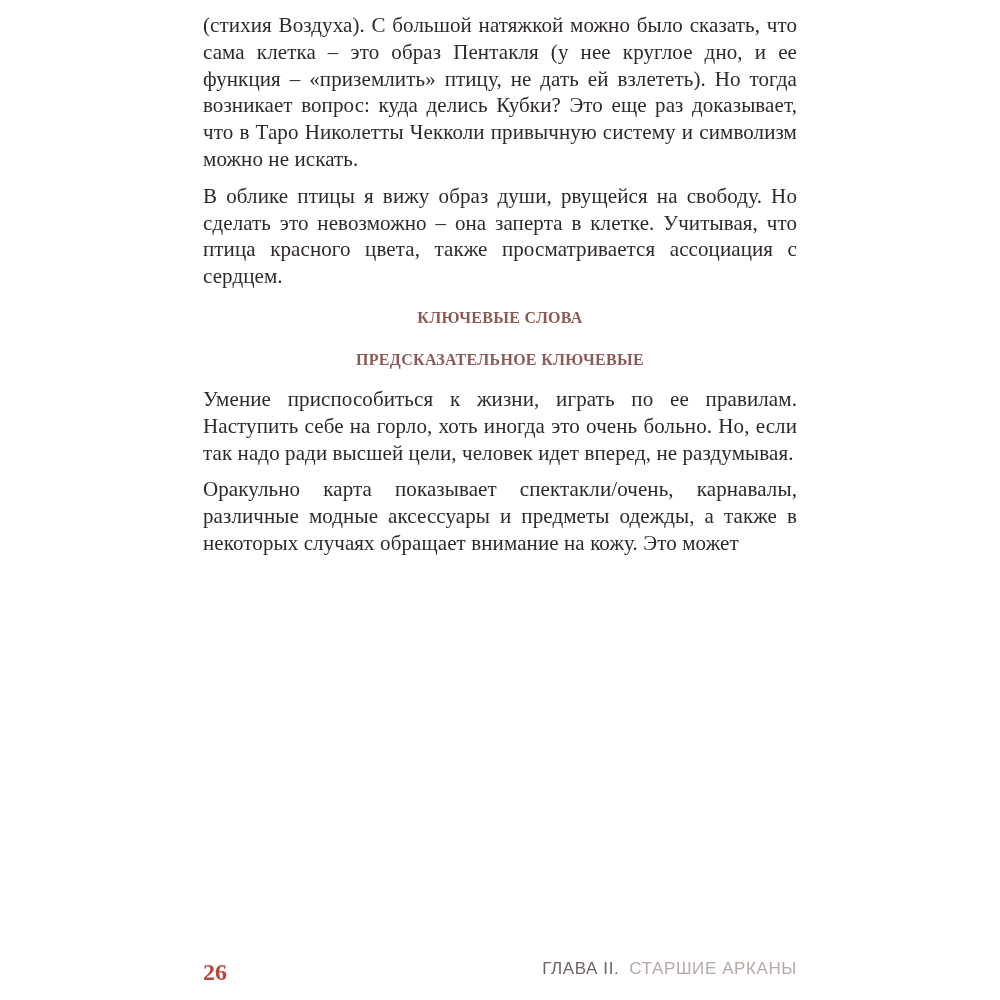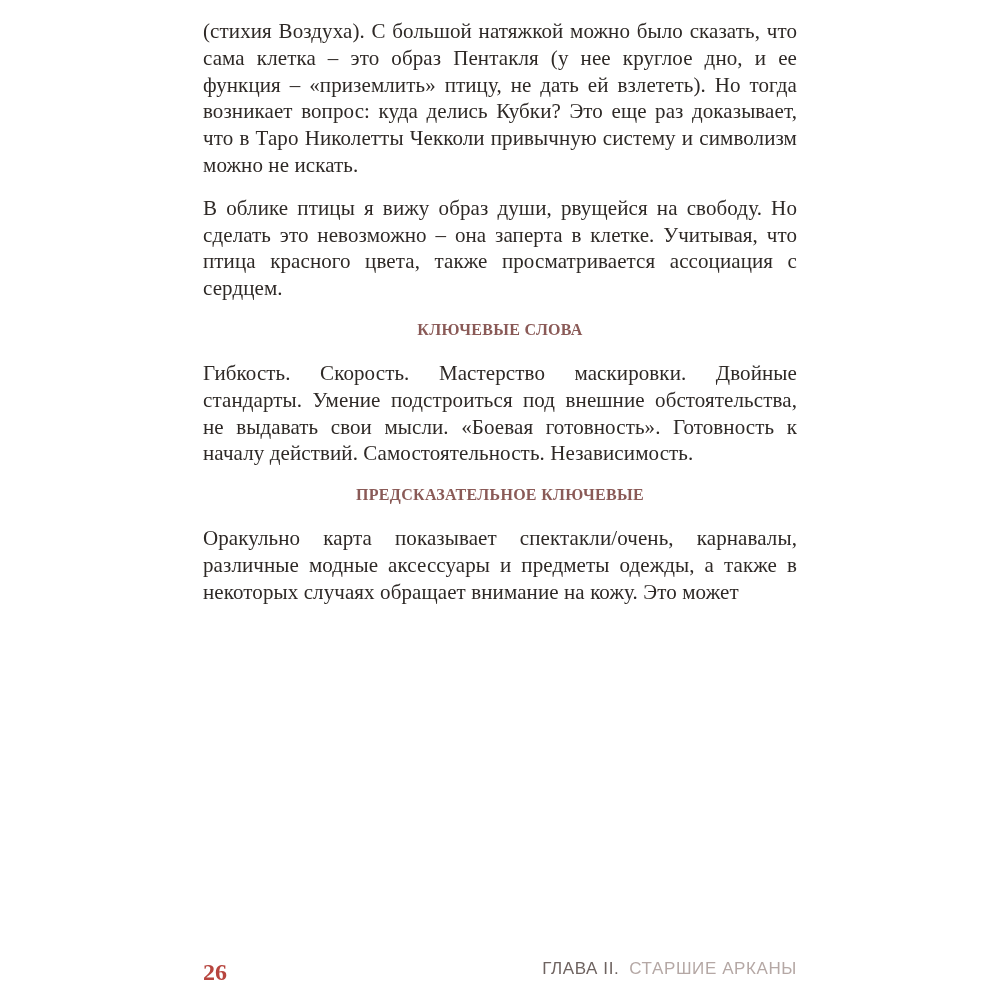--- a/index.html
+++ b/index.html
@@ -13,21 +13,21 @@
     color: var(--body-color, #2e2926);
   }
   .content {
     position: absolute;
     top: 0;
     left: 203px;
     width: 594px;
     padding-top: 2px;
   }
   .content p {
-    margin: 16px 0 8px 0;
+    margin: 10px 0 8px 0;
     font-size: 21px;
     line-height: 26.8px;
     text-align: justify;
     letter-spacing: 0.1px;
   }
   .content h2 {
     margin: 14px 0 12px 0;
     font-size: 16px;
     line-height: 28px;
     font-weight: bold;
@@ -66,23 +66,23 @@
 </style>
 </head>
 <body>
 
 <div class="page">
   <main class="content">
     <p>(стихия Воздуха). С большой натяжкой можно было сказать, что сама клетка – это образ Пентакля (у нее круглое дно, и ее функция – «приземлить» птицу, не дать ей взлететь). Но тогда возникает вопрос: куда делись Кубки? Это еще раз доказывает, что в Таро Николетты Чекколи привычную систему и символизм можно не искать.</p>
     <p>В облике птицы я вижу образ души, рвущейся на свободу. Но сделать это невозможно – она заперта в клетке. Учитывая, что птица красного цвета, также просматривается ассоциация с сердцем.</p>
 
     <h2>КЛЮЧЕВЫЕ СЛОВА</h2>
-    <p>Гибкость. Скорость. Мастерство маскировки. Двойные стандарты. Умение подстроиться под внешние обстоятельства, не выдавать свои мысли. «Боевая готовность». Готовность к началу действий. Самостоятельность. Независимость.</p>
 
     <h2>ПРЕДСКАЗАТЕЛЬНОЕ КЛЮЧЕВЫЕ</h2>
+    <p>Умение приспособиться к жизни, играть по ее правилам. Наступить себе на горло, хоть иногда это очень больно. Но, если так надо ради высшей цели, человек идет вперед, не раздумывая.</p>
     <p>Оракульно карта показывает спектакли/очень, карнавалы, различные модные аксессуары и предметы одежды, а также в некоторых случаях обращает внимание на кожу. Это может</p>
   </main>
 
   <footer class="footer">
     <span class="page-number">26</span>
     <span class="running-head">
       <span class="chapter-label">ГЛАВА II.</span><span class="chapter-title">СТАРШИЕ АРКАНЫ</span>
     </span>
   </footer>
 </div>

